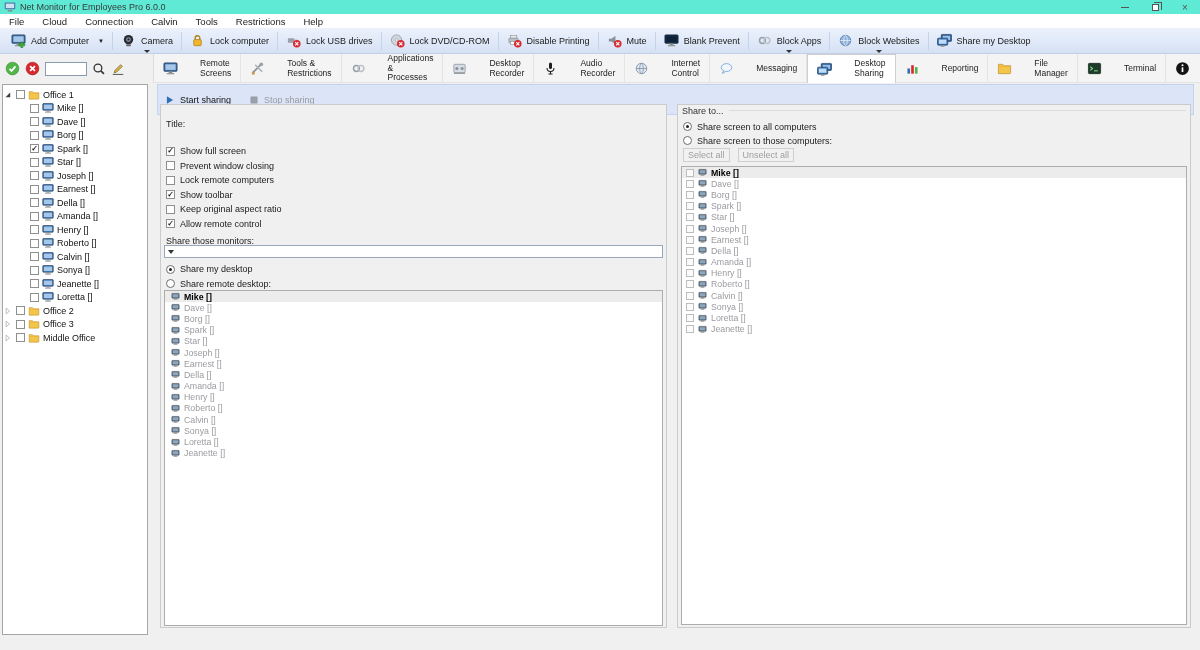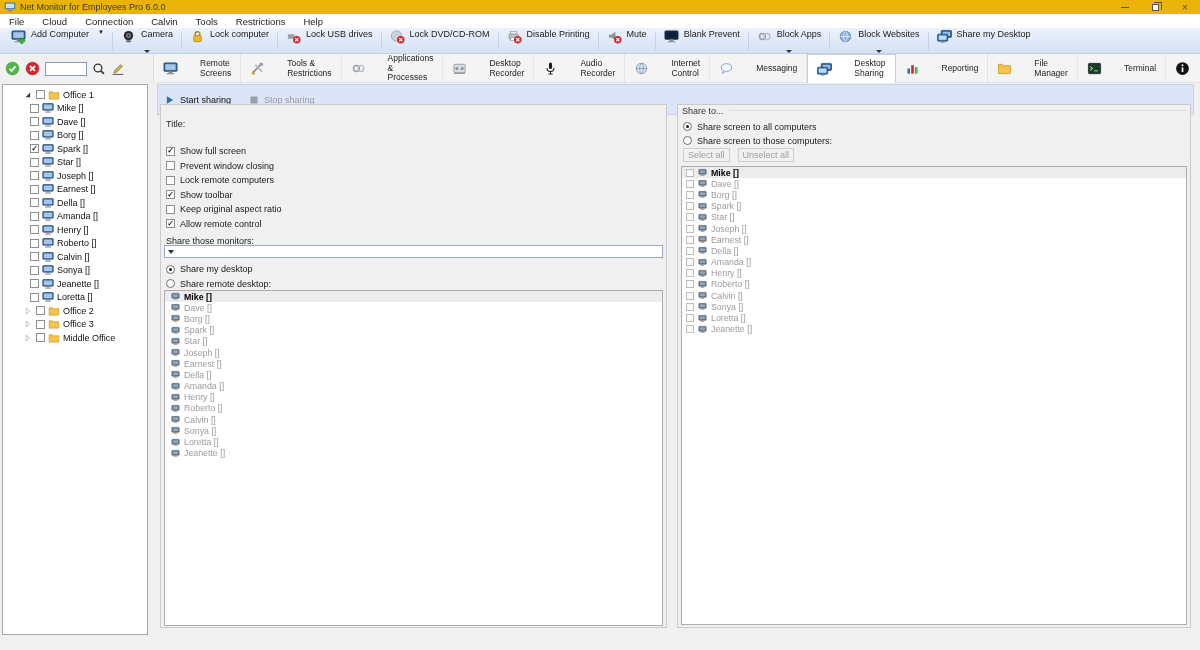--- a/index.html
+++ b/index.html
@@ -1,31 +1,31 @@
 <!DOCTYPE html>
 <html><head>
 <meta charset="utf-8">
 <style>
 *{box-sizing:border-box;margin:0;padding:0}
 html,body{width:1200px;height:650px;overflow:hidden}
 #app{position:relative;width:1200px;height:650px;background:#f0f0f0;font-family:"Liberation Sans",sans-serif;font-size:9px;color:#1a1a1a}
 
-.titlebar{position:absolute;left:0;top:0;right:0;height:14px;background:#eab308;display:flex;align-items:center;padding-left:4px;gap:4px}
+.titlebar{position:absolute;left:0;top:0;right:0;height:14px;background:#5eead4;display:flex;align-items:center;padding-left:4px;gap:4px}
 .title{font-size:9px;color:#3a3a3a;white-space:nowrap}
 .wctrls{margin-left:auto;display:flex;height:100%}
 .wc{width:30px;display:flex;align-items:center;justify-content:center;color:#555;font-size:10px;cursor:default}
 .glyph-min{display:block;width:8px;border-top:1px solid #555}
 .glyph-rest{display:block;width:7px;height:7px;border:1px solid #555;position:relative;background:#fff}
 .glyph-rest:before{content:"";position:absolute;left:1px;top:-3px;width:7px;height:7px;border-top:1px solid #555;border-right:1px solid #555}
 
 .menubar{position:absolute;left:0;top:14px;right:0;height:14px;background:#fff;display:flex;align-items:center}
 .mi{padding:0 9px;font-size:9.5px;color:#222;white-space:nowrap}
 
 .toolbar{position:absolute;left:0;top:28px;right:0;height:26px;background:linear-gradient(#ecf2fc,#d5e1f5);border-bottom:1px solid #c3cfe6;display:flex;align-items:center;padding:0 3px}
-.tbtn{display:flex;gap:5px;padding:0 8px;height:24px;position:relative;white-space:nowrap}
+.tbtn{display:flex;align-items:center;gap:5px;padding:0 8px;height:24px;position:relative;white-space:nowrap}
 .tsep{width:1px;height:18px;background:#c6d2e7;flex:none}
 .caret{font-size:6px;color:#222;margin-left:4px}
 .caret-below{position:absolute;bottom:0;left:50%;transform:translateX(-50%);width:0;height:0;border-left:3px solid transparent;border-right:3px solid transparent;border-top:3px solid #333}
 
 .row2{position:absolute;left:0;top:54px;right:0;height:29px;background:#f0f0f0;display:flex;align-items:stretch}
 .quick{width:153px;flex:none;display:flex;align-items:center;gap:5px;padding-left:5px}
 .search{width:42px;height:14px;border:1px solid #8a9cb2;background:#fff;font-size:9px;padding:0 2px;outline:none}
 .tabs{flex:1;display:flex;background:#f4f4f4;border-left:1px solid #dddddd;border-bottom:1px solid #e3e3e3}
 .tab{display:flex;align-items:center;gap:22px;padding:0 9px;border-right:1px solid #e4e4e4;height:29px}
 .tab.sel{background:#fff;border:1px solid #cfcfcf;border-bottom:none}
@@ -34,21 +34,21 @@
 .ic{display:inline-flex;flex:none}
 .ic svg{width:100%;height:100%}
 .ic15{width:15px;height:15px}
 .ic16{width:15px;height:15px}
 .ic14{width:14px;height:14px}
 .ic12{width:12px;height:12px}
 .ic9{width:9px;height:9px}
 .ic10{width:10px;height:10px}
 
 .sidebar{position:absolute;left:2px;top:84px;width:146px;height:551px;background:#fff;border:1px solid #a5a5a5;overflow:hidden;padding-top:3px}
-.trow{display:flex;align-items:center;height:13.5px;gap:3px;padding-left:20px;white-space:nowrap}
+.trow{display:flex;align-items:center;height:13.5px;gap:3px;padding-left:0;white-space:nowrap}
 .trow.child{padding-left:27px}
 .exp{width:10px;height:10px;flex:none;display:inline-flex}
 .tname{color:#111}
 
 .cb{width:9px;height:9px;border:1px solid #8f8f8f;background:#fff;flex:none;display:inline-flex;align-items:center;justify-content:center;font-size:8px;line-height:1;color:#1a1a1a;font-weight:bold}
 .radio{width:9px;height:9px;border:1px solid #6e6e6e;border-radius:50%;background:#fff;flex:none;position:relative}
 .radio.sel:after{content:"";position:absolute;left:2px;top:2px;width:3px;height:3px;background:#222;border-radius:50%}
 
 .main-action{position:absolute;left:157px;top:84px;width:1037px;height:31px;background:#dbe5f7;border:1px solid #c6d3ec;display:flex;align-items:center;gap:18px;padding-left:7px}
 .act{display:flex;align-items:center;gap:5px}

